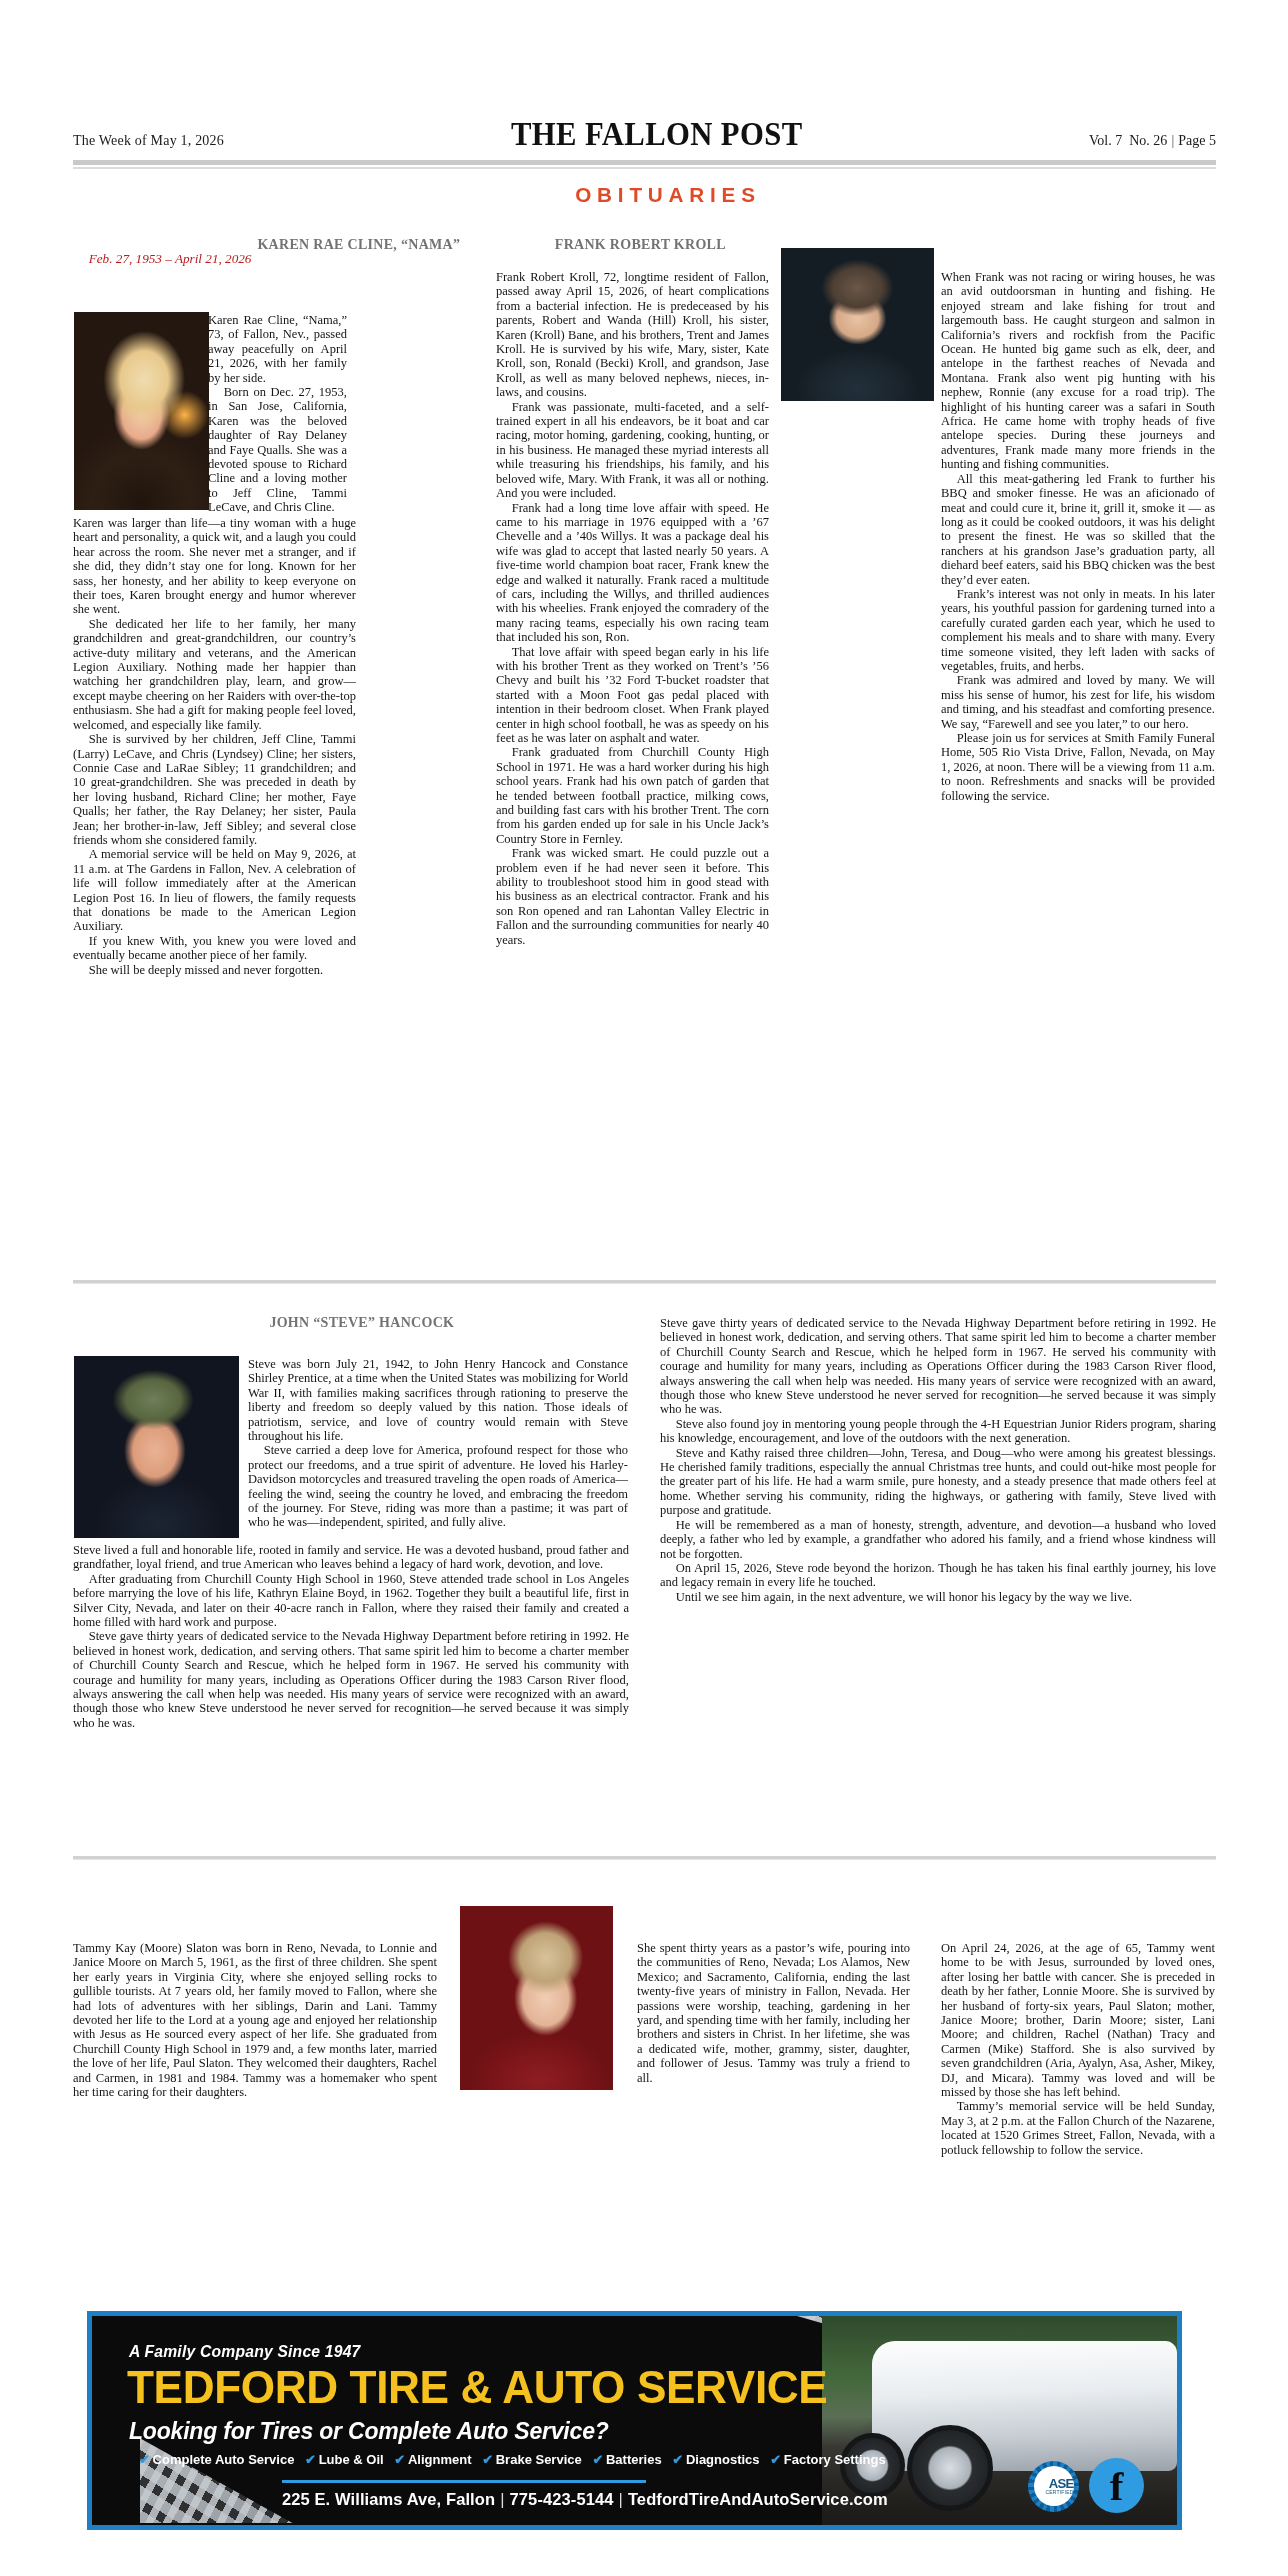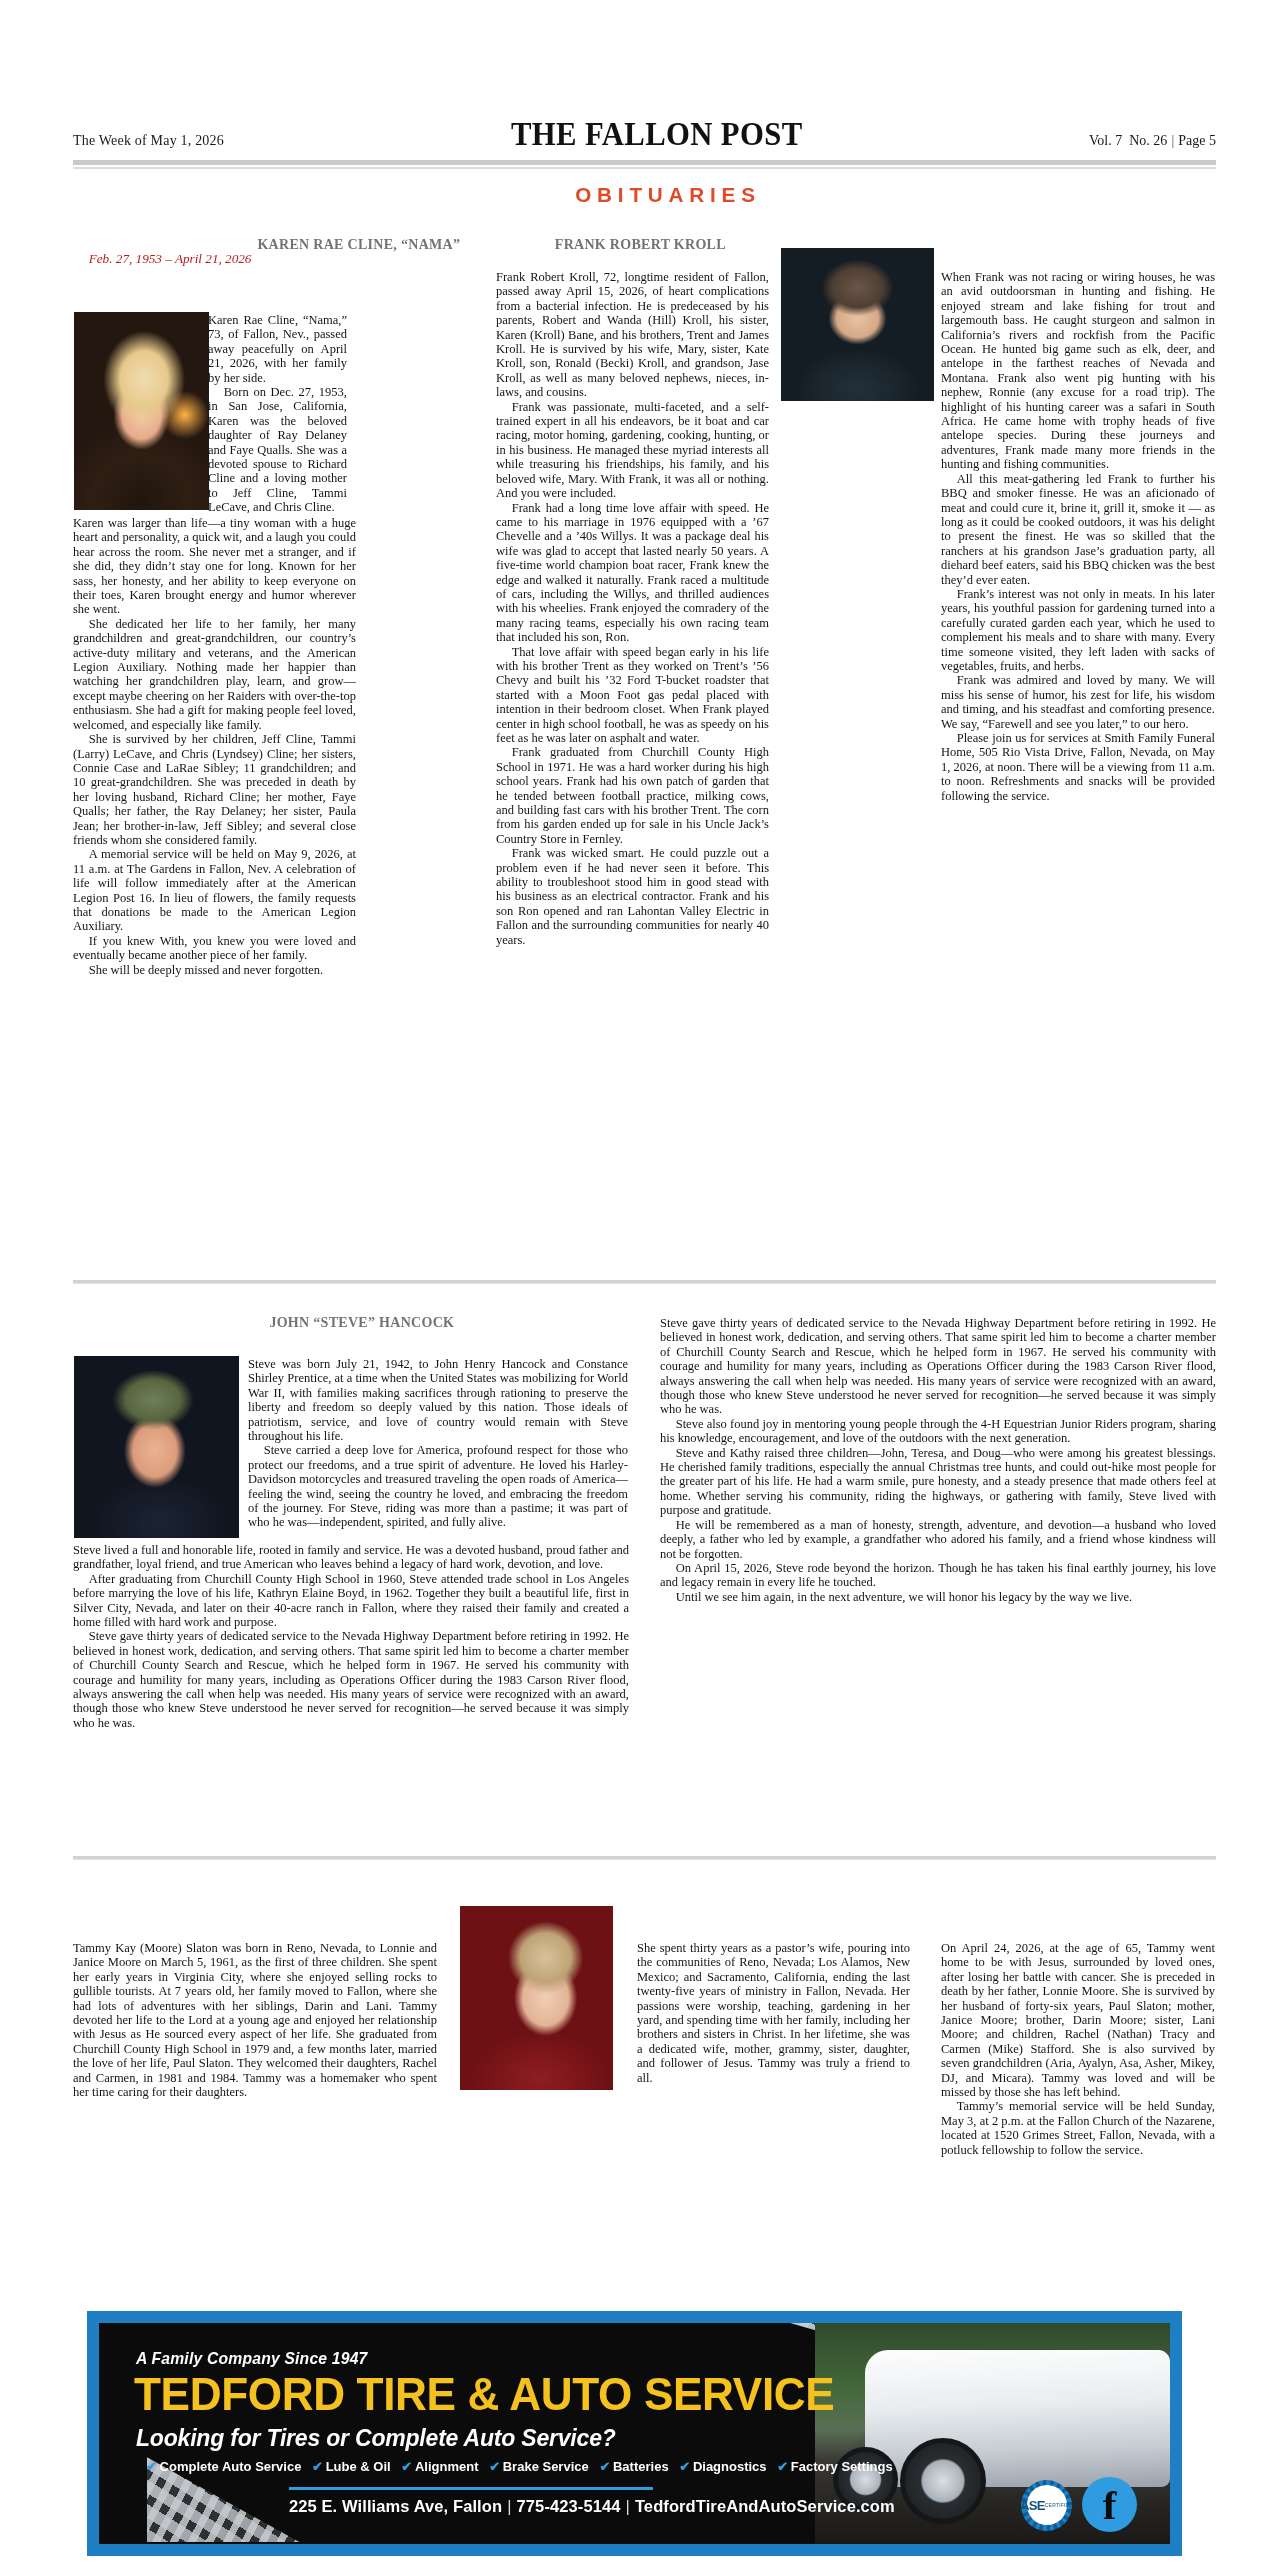--- a/index.html
+++ b/index.html
@@ -96,22 +96,22 @@
       radial-gradient(ellipse 22% 20% at 50% 46%, #e8c3a4 0%, #d6a987 62%, rgba(190,150,120,0) 86%),
       radial-gradient(ellipse 40% 26% at 50% 92%, #22303b 0%, #1a242c 72%, #151d24 100%),
       linear-gradient(170deg,#4a4038 0%,#322a24 50%,#241d19 100%);
   }
 
   .hr-sep{position:absolute;background:#d2d2d2;height:2.5px;}
   .hr-sep .under{position:absolute;left:0;top:3.3px;width:100%;height:0.8px;background:#e6e6e6;}
 
   
   .ad{
-    position:absolute;left:87px;top:2311px;width:1095px;height:245px;
-    background:#1f7fc4;padding:12px;box-sizing:border-box;
+    position:absolute;left:87px;top:2311px;width:1095px;height:219px;
+    background:#1f7fc4;padding:5px;box-sizing:border-box;
   }
   .ad-inner{position:relative;width:100%;height:100%;background:#0b0b0b;overflow:hidden;}
   .ad-tread{
     position:absolute;right:0;top:0;width:380px;height:165px;
     background:
       repeating-linear-gradient(118deg, rgba(255,255,255,0) 0 9px, rgba(215,220,225,.85) 9px 17.4px),
       repeating-linear-gradient(32deg, rgba(0,0,0,0) 0 13.2px, rgba(20,20,20,.75) 13.2px 23px),
       linear-gradient(140deg,#c7ccd1 0%,#9aa1a8 100%);
     clip-path:polygon(28% 0,100% 0,100% 66%,0 0);
     opacity:.95;
@@ -180,21 +180,21 @@
   }
   .ad-addr .bar{color:#dcdcdc;padding:0 5px;font-weight:normal;}
   .ase{
     position:absolute;right:98px;bottom:13.2px;width:51px;height:51px;border-radius:50%;
     background:
       repeating-conic-gradient(#1f7fc4 0deg 9deg, #0d5d98 9deg 18deg);
     display:flex;align-items:center;justify-content:center;
   }
   .ase .core{
     width:40px;height:40px;border-radius:50%;background:#ffffff;
-    display:flex;flex-direction:row;align-items:center;justify-content:center;
+    display:flex;flex-direction:column;align-items:flex-end;justify-content:center;
     font-family:"Liberation Sans",sans-serif;
   }
   .ase .core b{font-size:13.2px;color:#14557f;letter-spacing:-0.8px;line-height:11.6px;}
   .ase .core i{font-size:5px;color:#14557f;font-style:normal;letter-spacing:0.2px;}
   .fb{
     position:absolute;right:33px;bottom:11.6px;width:55px;height:55px;border-radius:50%;
     background:#2f9be0;display:flex;align-items:center;justify-content:center;
     font-family:"Liberation Serif",serif;font-weight:bold;font-size:41px;color:#0b0b0b;
     line-height:36px;
   }

